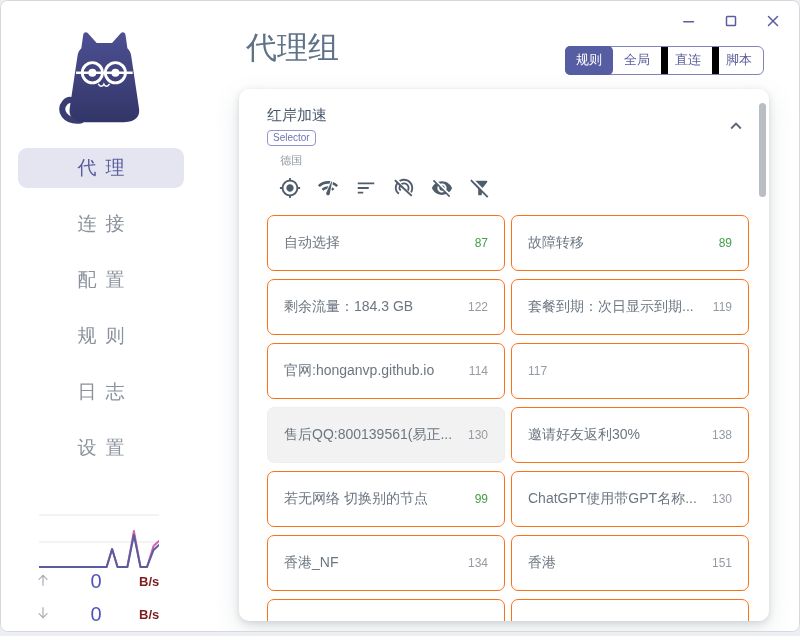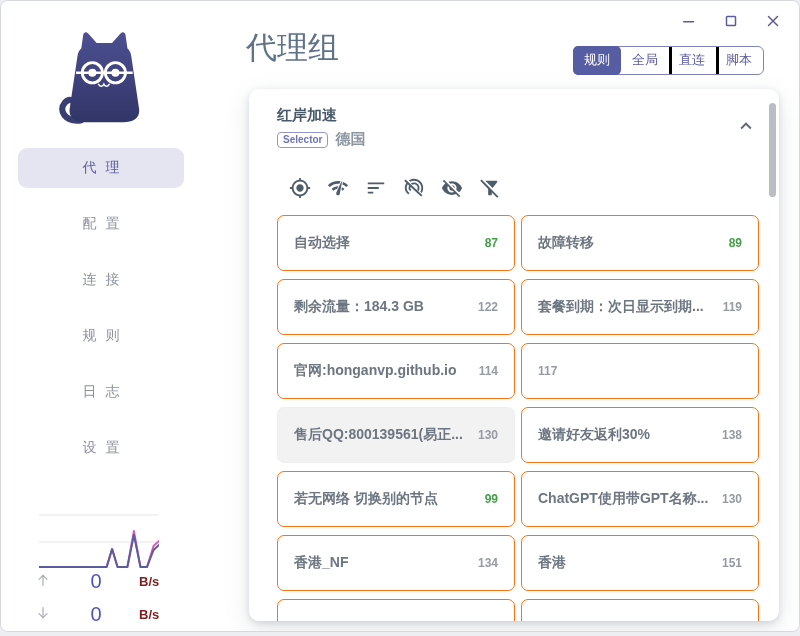--- a/index.html
+++ b/index.html
@@ -9,49 +9,49 @@
   
   .win-controls{position:absolute;top:10px;right:16px;display:flex;gap:22px;z-index:20;}
   .win-btn{width:20px;height:20px;display:flex;align-items:center;justify-content:center;cursor:pointer;}
   .win-btn svg{width:18px;height:18px;}
 
   
   .sidebar{position:absolute;left:0;top:0;bottom:0;width:200px;background:#fff;}
   .logo{position:absolute;left:52px;top:22px;width:96px;height:112px;}
   .nav{position:absolute;left:0;top:147px;width:200px;}
   .nav-item{width:166px;height:40px;margin:0 auto 16px auto;border-radius:9px;
-    display:flex;align-items:center;justify-content:center;font-size:14px;color:#8b929c;
+    display:flex;align-items:center;justify-content:center;font-size:19px;color:#8b929c;
     letter-spacing:9px;text-indent:9px;cursor:pointer;}
   .nav-item.selected{background:#e5e5f2;color:#5b5c9d;}
 
   
   .traffic-graph{position:absolute;left:38px;top:504px;width:120px;height:68px;}
   .speed-row{position:absolute;left:34px;width:136px;height:24px;display:flex;align-items:center;}
   .speed-row.up{top:568px;}
   .speed-row.down{top:601px;}
   .speed-arrow{width:18px;height:18px;color:#a7acb3;}
   .speed-arrow svg{width:16px;height:16px;}
   .speed-value{flex:1;text-align:center;font-size:20px;color:#4d55bd;}
   .speed-unit{width:32px;font-size:13px;color:#7f1d1d;font-weight:bold;}
 
   
   .main{position:absolute;left:200px;top:0;right:0;bottom:0;background:#fff;}
   .page-title{position:absolute;left:32px;top:26px;font-size:31px;font-weight:400;color:#5f7288;margin-left:13px;}
   .mode-tabs{position:absolute;top:45px;right:35px;display:flex;border:1px solid #8084b8;border-radius:6px;height:27px;align-items:stretch;background:#fff;}
   .tab{padding:0 11px;font-size:13px;line-height:26px;color:#5b5c9d;cursor:pointer;white-space:nowrap;}
-  .tab.divided{border-left:3px solid #000000;padding-left:7px;}
+  .tab.divided{border-left:7px solid #000000;padding-left:7px;}
   .tab.selected{background:#575da2;color:#fff;border-radius:5px;margin:-1px 0 -1px -1px;line-height:28px;}
 
   
-  .card{position:absolute;left:48px;top:88px;width:530px;height:532px;background:#fff;border-radius:10px;overflow:hidden;
-    box-shadow:0 2px 6px rgba(99,115,129,.22),0 8px 24px rgba(99,115,129,.18);font-weight:bold;}
+  .card{position:absolute;left:38px;top:88px;width:530px;height:532px;background:#fff;border-radius:10px;overflow:hidden;
+    box-shadow:0 2px 6px rgba(99,115,129,.22),0 8px 24px rgba(99,115,129,.18);}
   .group-name{position:absolute;left:28px;top:17px;font-size:15px;color:#49596a;}
-  .group-sub{position:absolute;left:28px;top:41px;display:flex;align-items:center;gap:7px;}
+  .group-sub{position:absolute;left:28px;top:41px;display:flex;align-items:center;gap:7px;flex-direction:column;}
   .type-chip{font-size:10px;color:#6d74b5;border:1px solid #9297c8;border-radius:4px;padding:1px 5px;line-height:12px;}
-  .current-node{font-size:15px;color:#8d97a1;}
+  .current-node{font-size:11px;color:#8d97a1;}
   .collapse-btn{position:absolute;right:20px;top:24px;width:26px;height:26px;display:flex;align-items:center;justify-content:center;cursor:pointer;color:#5d6a76;}
   .collapse-btn svg{width:22px;height:22px;}
   .scroll-thumb{position:absolute;right:3px;top:14px;width:7px;height:94px;background:#b9bdc4;border-radius:4px;}
   .toolbar{position:absolute;left:40px;top:88px;display:flex;gap:16px;}
   .tool-icon{width:22px;height:22px;color:#4f5d6b;cursor:pointer;}
   .tool-icon svg{width:22px;height:22px;}
 
   .proxy-grid{position:absolute;left:28px;top:126px;width:482px;display:grid;grid-template-columns:1fr 1fr;gap:8px 6px;}
   .proxy-item{height:54px;border:1px solid #f97316;border-radius:7px;background:#fff;display:flex;align-items:center;
     padding:0 16px;cursor:pointer;min-width:0;}
@@ -96,22 +96,22 @@
       <rect x="24" y="47.2" width="59" height="2.6" fill="#fff"></rect>
       <circle cx="41" cy="48.5" r="10.5" fill="none" stroke="#fff" stroke-width="3"></circle>
       <circle cx="65" cy="48.5" r="10.5" fill="none" stroke="#fff" stroke-width="3"></circle>
       <circle cx="41" cy="48.5" r="4.2" fill="#fff"></circle>
       <circle cx="65" cy="48.5" r="4.2" fill="#fff"></circle>
       <path d="M47.5 60.5 c1.6 2.6 4.4 2.6 5.5 0 c1.1 2.6 3.9 2.6 5.5 0" fill="none" stroke="#fff" stroke-width="1.6" stroke-linecap="round"></path>
     </svg>
 
     <div class="nav" id="nav">
         <div class="nav-item selected">代理</div>
+        <div class="nav-item">连接</div>
         <div class="nav-item">配置</div>
-        <div class="nav-item">连接</div>
         <div class="nav-item">规则</div>
         <div class="nav-item">日志</div>
         <div class="nav-item">设置</div>
       </div>
 
     <svg class="traffic-graph" id="trafficGraph" viewBox="0 0 110 68" preserveAspectRatio="none">
       <line x1="0" y1="10" x2="110" y2="10" stroke="#e8e8ea" stroke-width="1"></line>
       <line x1="0" y1="37" x2="110" y2="37" stroke="#e8e8ea" stroke-width="1"></line>
     <polyline points="0,62 62,62 67,44 72,62 81,62 87,26 93,62 99,62 105,41 110,36" fill="none" stroke="#d45db5" stroke-width="1.8" stroke-linejoin="round" stroke-linecap="round"></polyline>
         <polyline points="0,62 62,62 67,44 72,62 81,62 87,30 93,62 99,62 105,45 110,40" fill="none" stroke="#5b5c9d" stroke-width="1.8" stroke-linejoin="round" stroke-linecap="round"></polyline>

